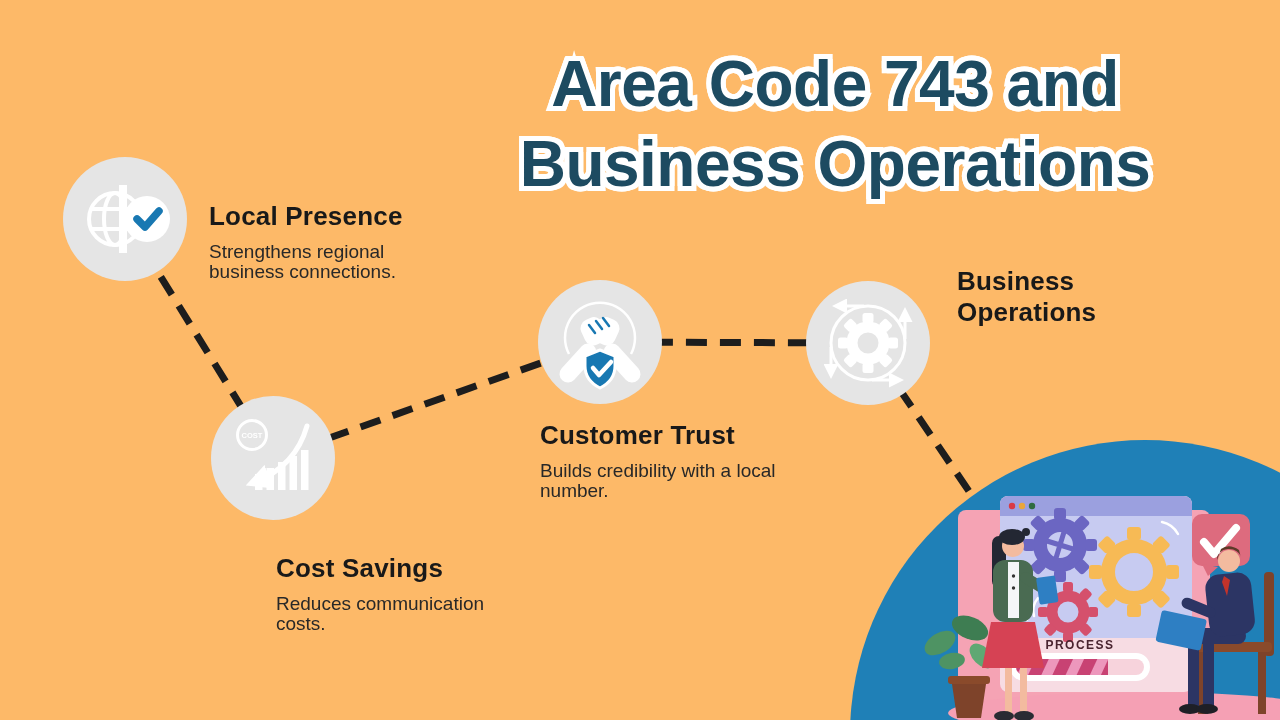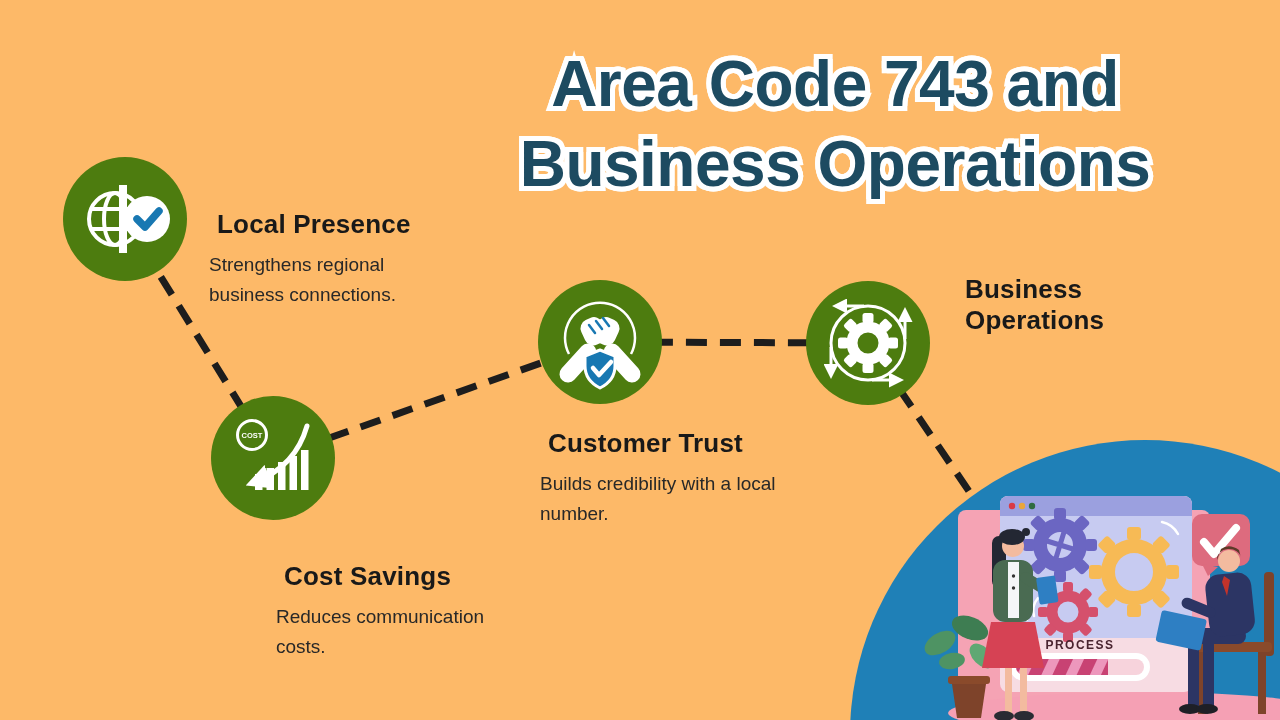--- a/index.html
+++ b/index.html
@@ -17,30 +17,30 @@
     position:absolute; left:0; right:0; top:0; color:#1D4B61;
     -webkit-text-stroke:10px #ffffff;
     text-shadow: 4px 4px 0 #fff, -4px -4px 0 #fff, 4px -4px 0 #fff, -4px 4px 0 #fff,
                  5px 0 0 #fff, -5px 0 0 #fff, 0 5px 0 #fff, 0 -5px 0 #fff;
   }
   .title .txt-fill { position:relative; color:#1D4B61; }
   
   .connector { position:absolute; left:0; top:0; z-index:2; }
   
   .bubble { position:absolute; width:124px; height:124px; border-radius:50%;
-            background:#4d7c0f; z-index:3; }
+            background:#e5e5e5; z-index:3; }
   .n1 { left:63px;  top:157px; }
   .n2 { left:211px; top:396px; }
   .n3 { left:538px; top:280px; }
   .n4 { left:806px; top:281px; }
   .bubble svg { display:block; width:124px; height:124px; }
   
   .label { position:absolute; z-index:3; }
-  .label h2 { margin:8px; font-size:26px; font-weight:700; color:#191919; letter-spacing:0.2px; }
-  .label p  { margin:10px 0 0; font-size:19px; line-height:30px; font-weight:500; color:#282828; }
+  .label h2 { margin:0; font-size:26px; font-weight:700; color:#191919; letter-spacing:0.2px; }
+  .label p  { margin:10px 0 0; font-size:19px; line-height:20px; font-weight:500; color:#282828; }
   .lb1 { left:209px; top:201px; width:235px; }
   .lb2 { left:276px; top:553px; width:252px; }
   .lb3 { left:540px; top:420px; width:245px; }
   .lb4 { left:957px; top:266px; width:258px; }
   
   .illustration { position:absolute; left:840px; top:430px; z-index:1; }
 </style>
 </head>
 <body>
 

